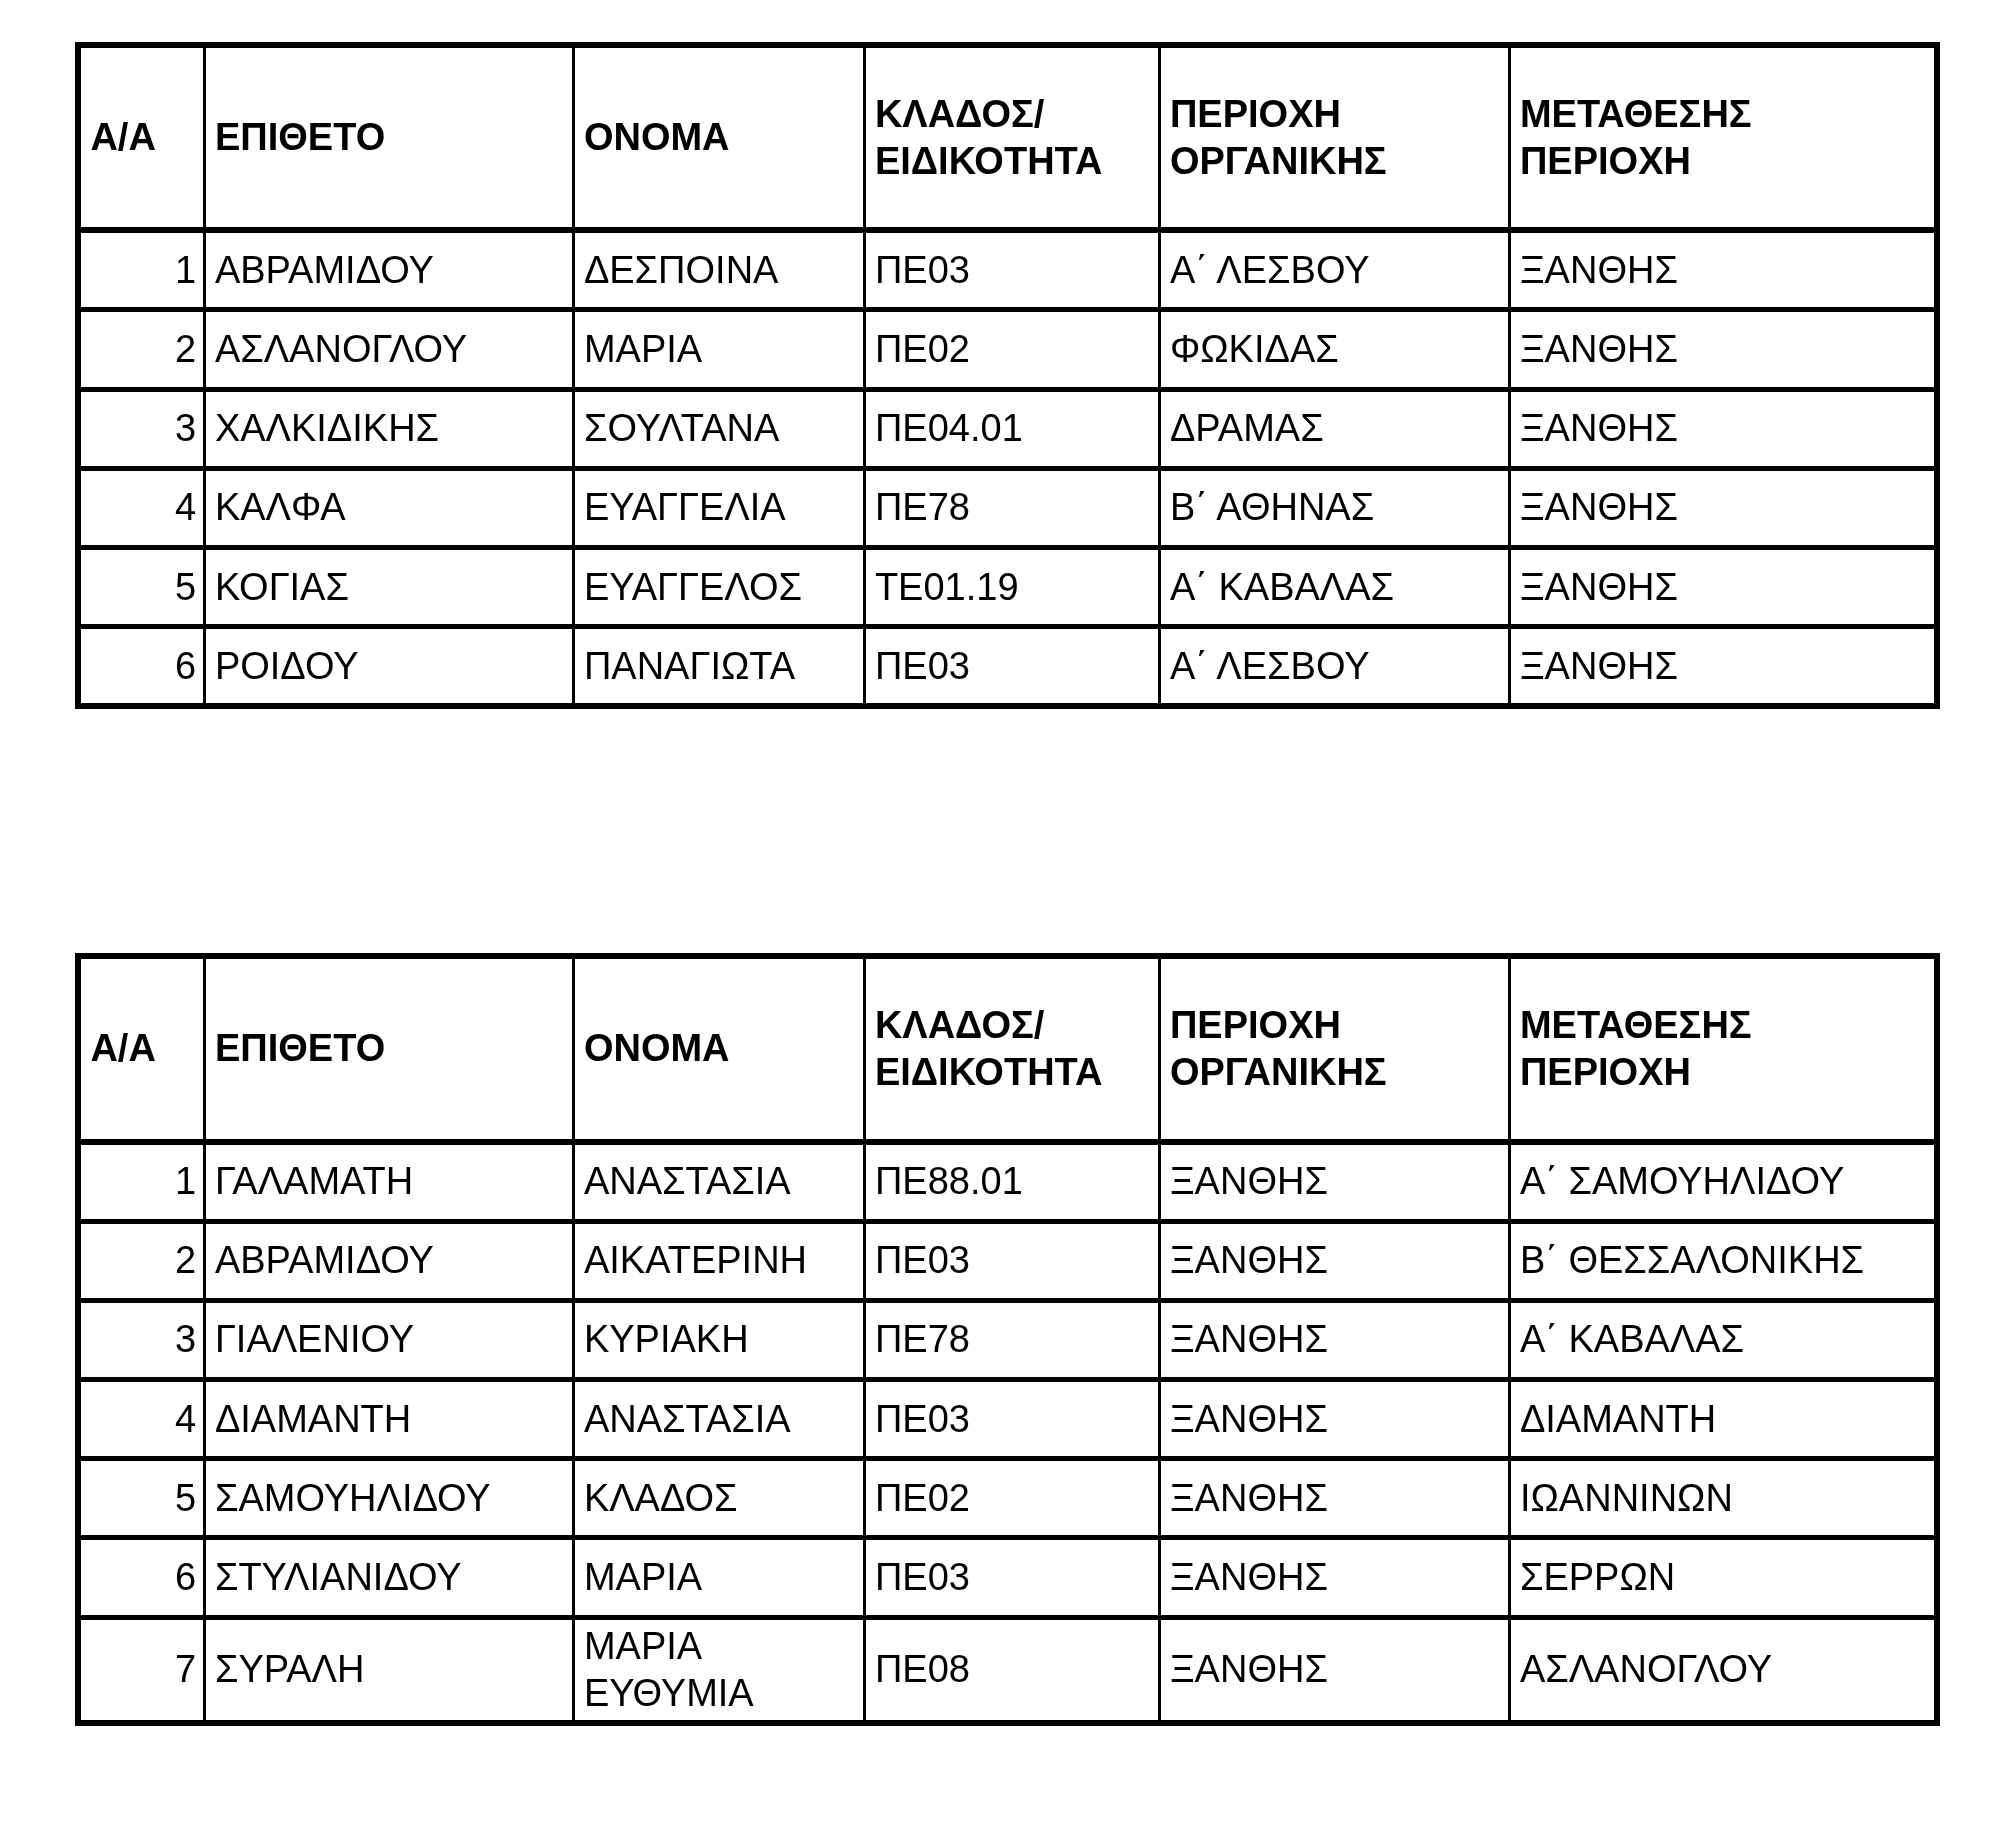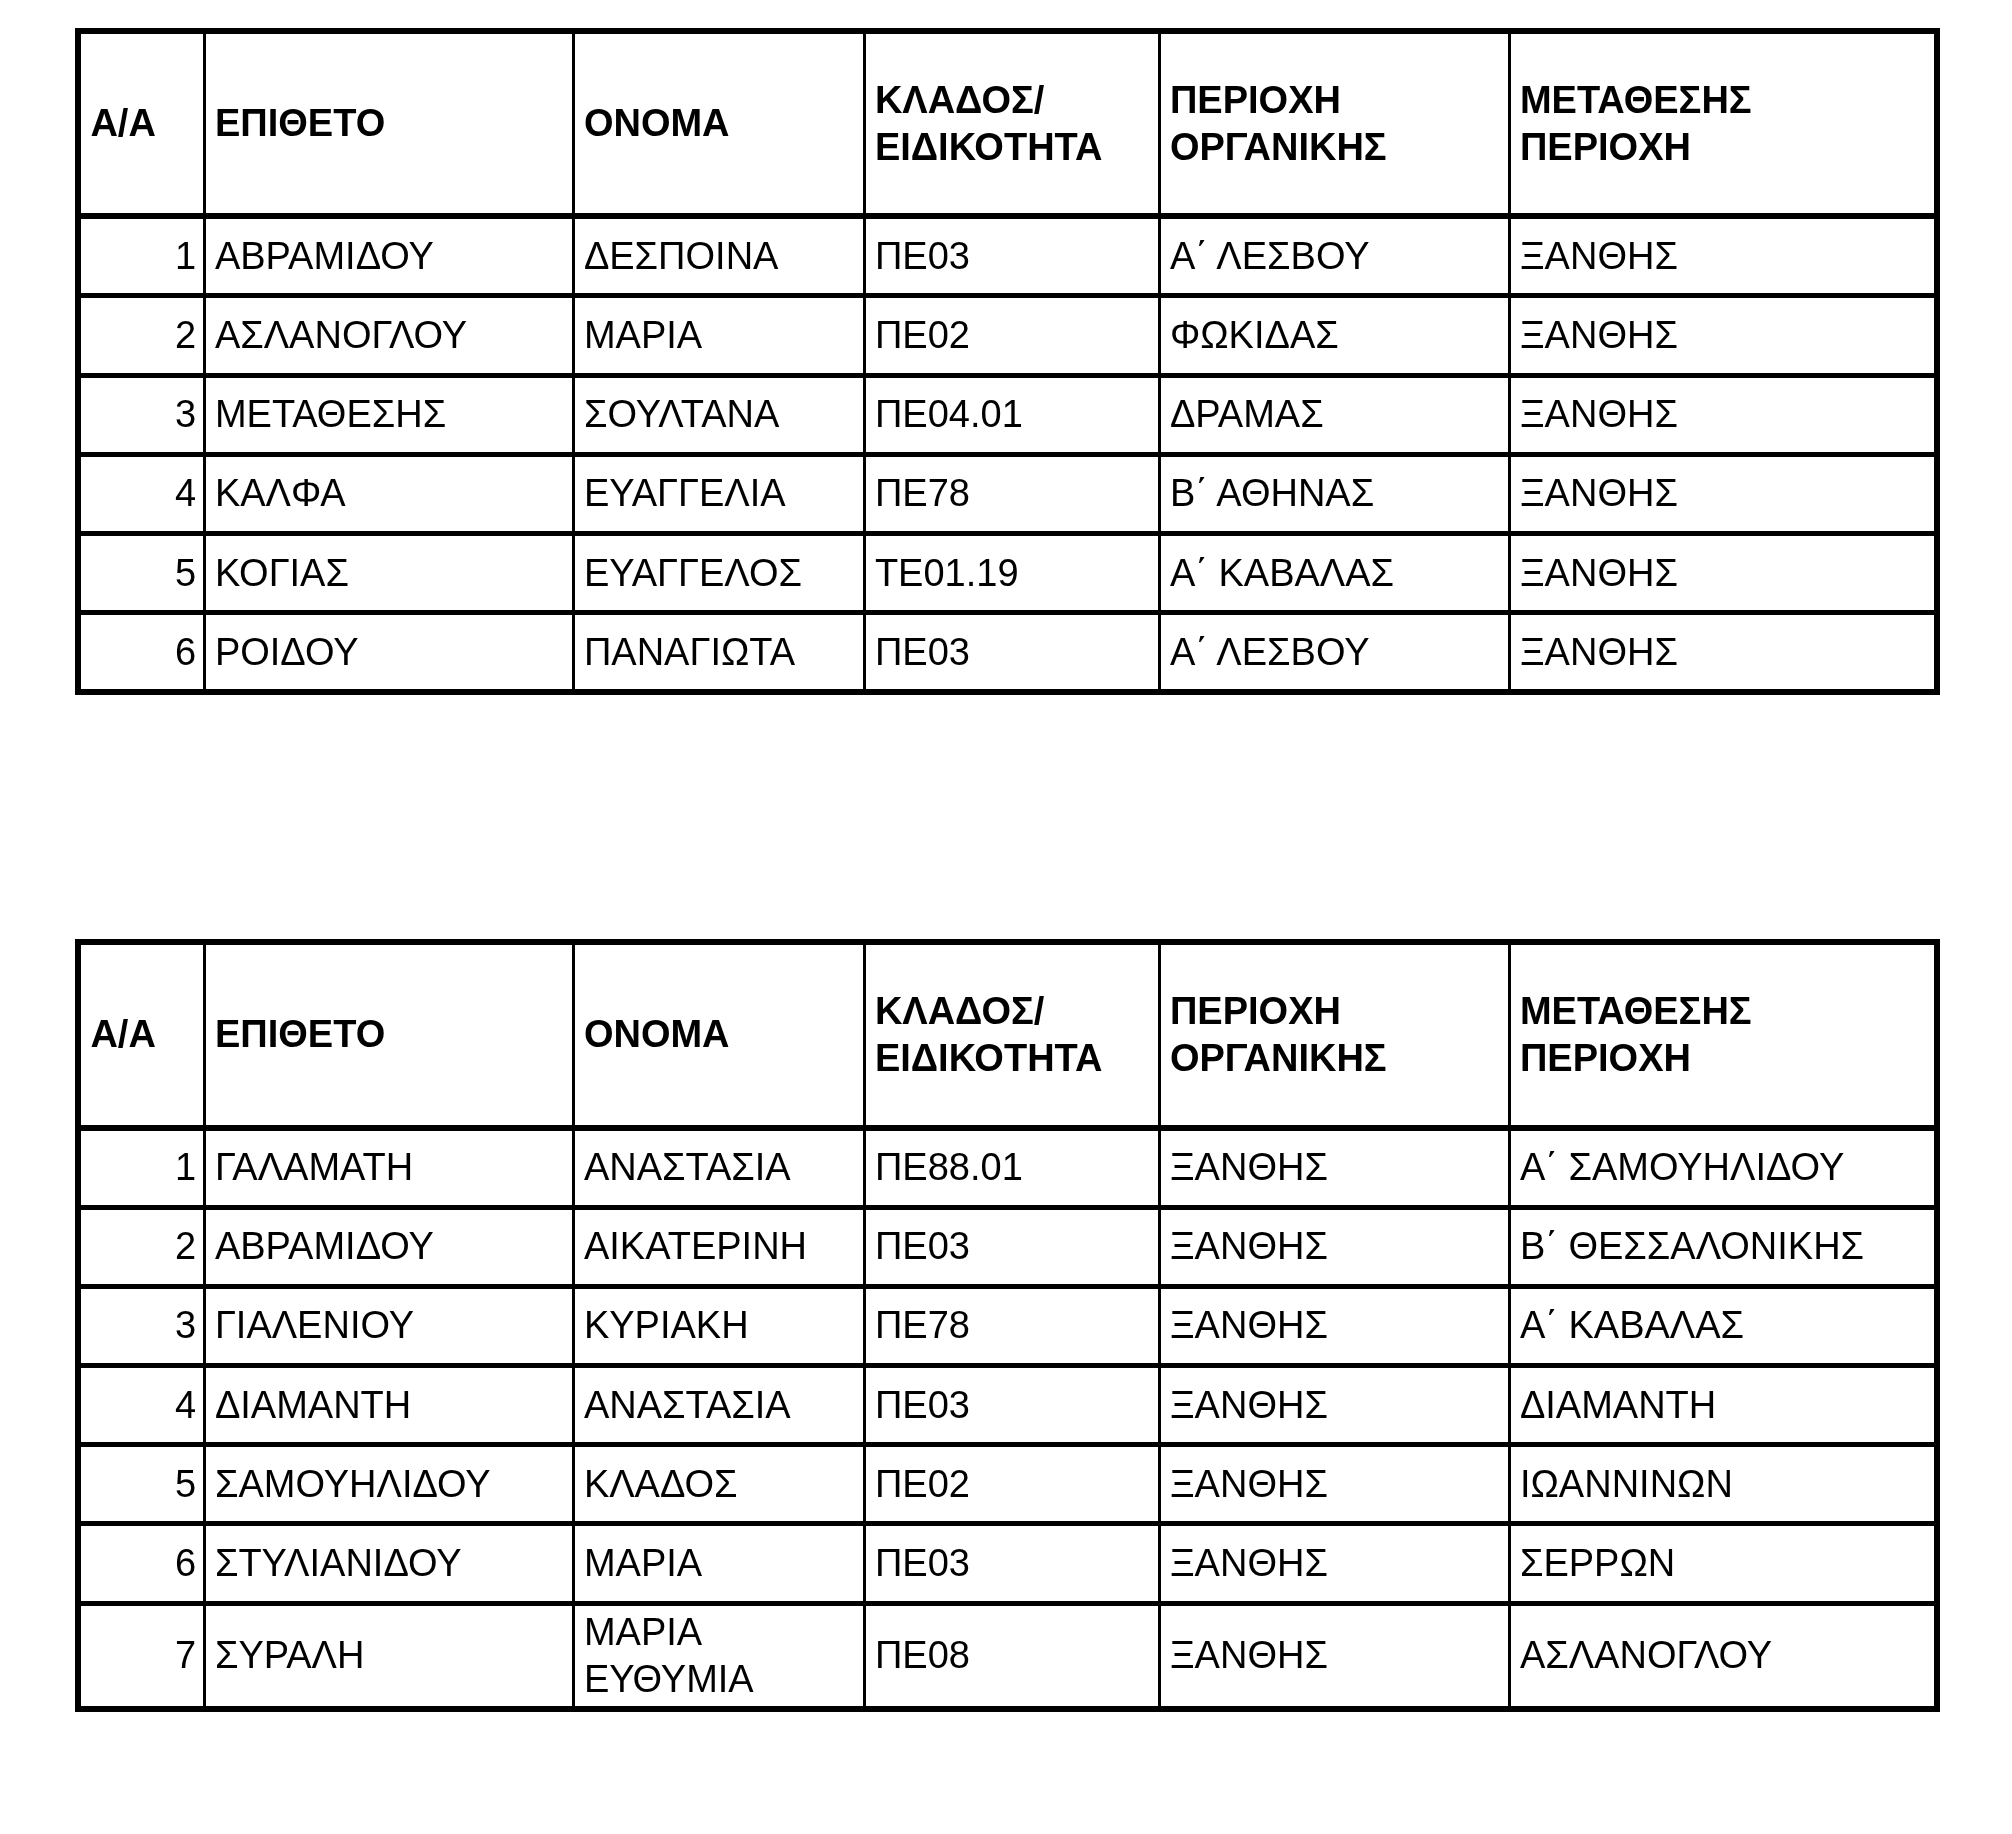--- a/index.html
+++ b/index.html
@@ -8,21 +8,21 @@
     background: #ffffff;
     color: #000000;
     font-family: "Liberation Sans", "DejaVu Sans", sans-serif;
   }
   body {
     width: 2013px;
     height: 1834px;
     overflow: hidden;
   }
   .page {
-    padding: 28px 0 0 75px;
+    padding: 42px 0 0 75px;
   }
   table.doc-table {
     border-collapse: collapse;
     table-layout: fixed;
     width: 1859px;
     border: 6.3px solid #000;
     background: #fff;
   }
   .doc-table th, .doc-table td {
     border: 3.1px solid #000;
@@ -95,21 +95,21 @@
         <tr>
           <td class="c-aa">2</td>
           <td>ΑΣΛΑΝΟΓΛΟΥ</td>
           <td>ΜΑΡΙΑ</td>
           <td>ΠΕ02</td>
           <td>ΦΩΚΙΔΑΣ</td>
           <td>ΞΑΝΘΗΣ</td>
         </tr>
         <tr>
           <td class="c-aa">3</td>
-          <td>ΜΕΤΑΘΕΣΗΣ</td>
+          <td>ΧΑΛΚΙΔΙΚΗΣ</td>
           <td>ΣΟΥΛΤΑΝΑ</td>
           <td>ΠΕ04.01</td>
           <td>ΔΡΑΜΑΣ</td>
           <td>ΞΑΝΘΗΣ</td>
         </tr>
         <tr>
           <td class="c-aa">4</td>
           <td>ΚΑΛΦΑ</td>
           <td>ΕΥΑΓΓΕΛΙΑ</td>
           <td>ΠΕ78</td>

